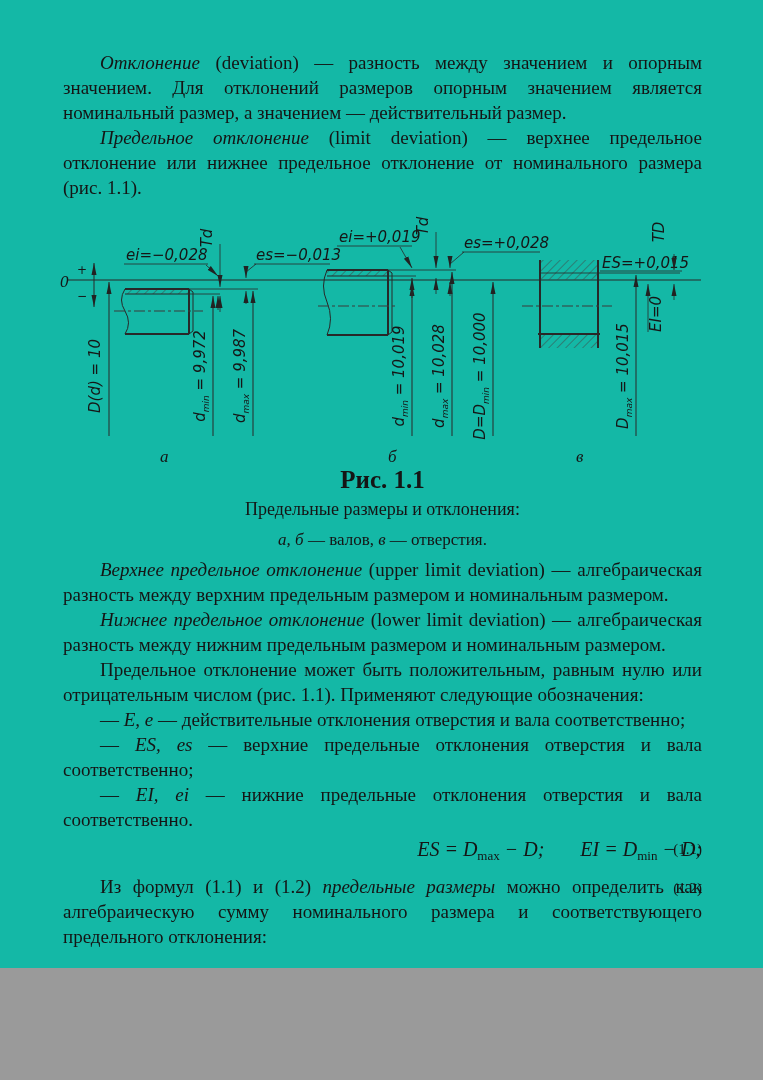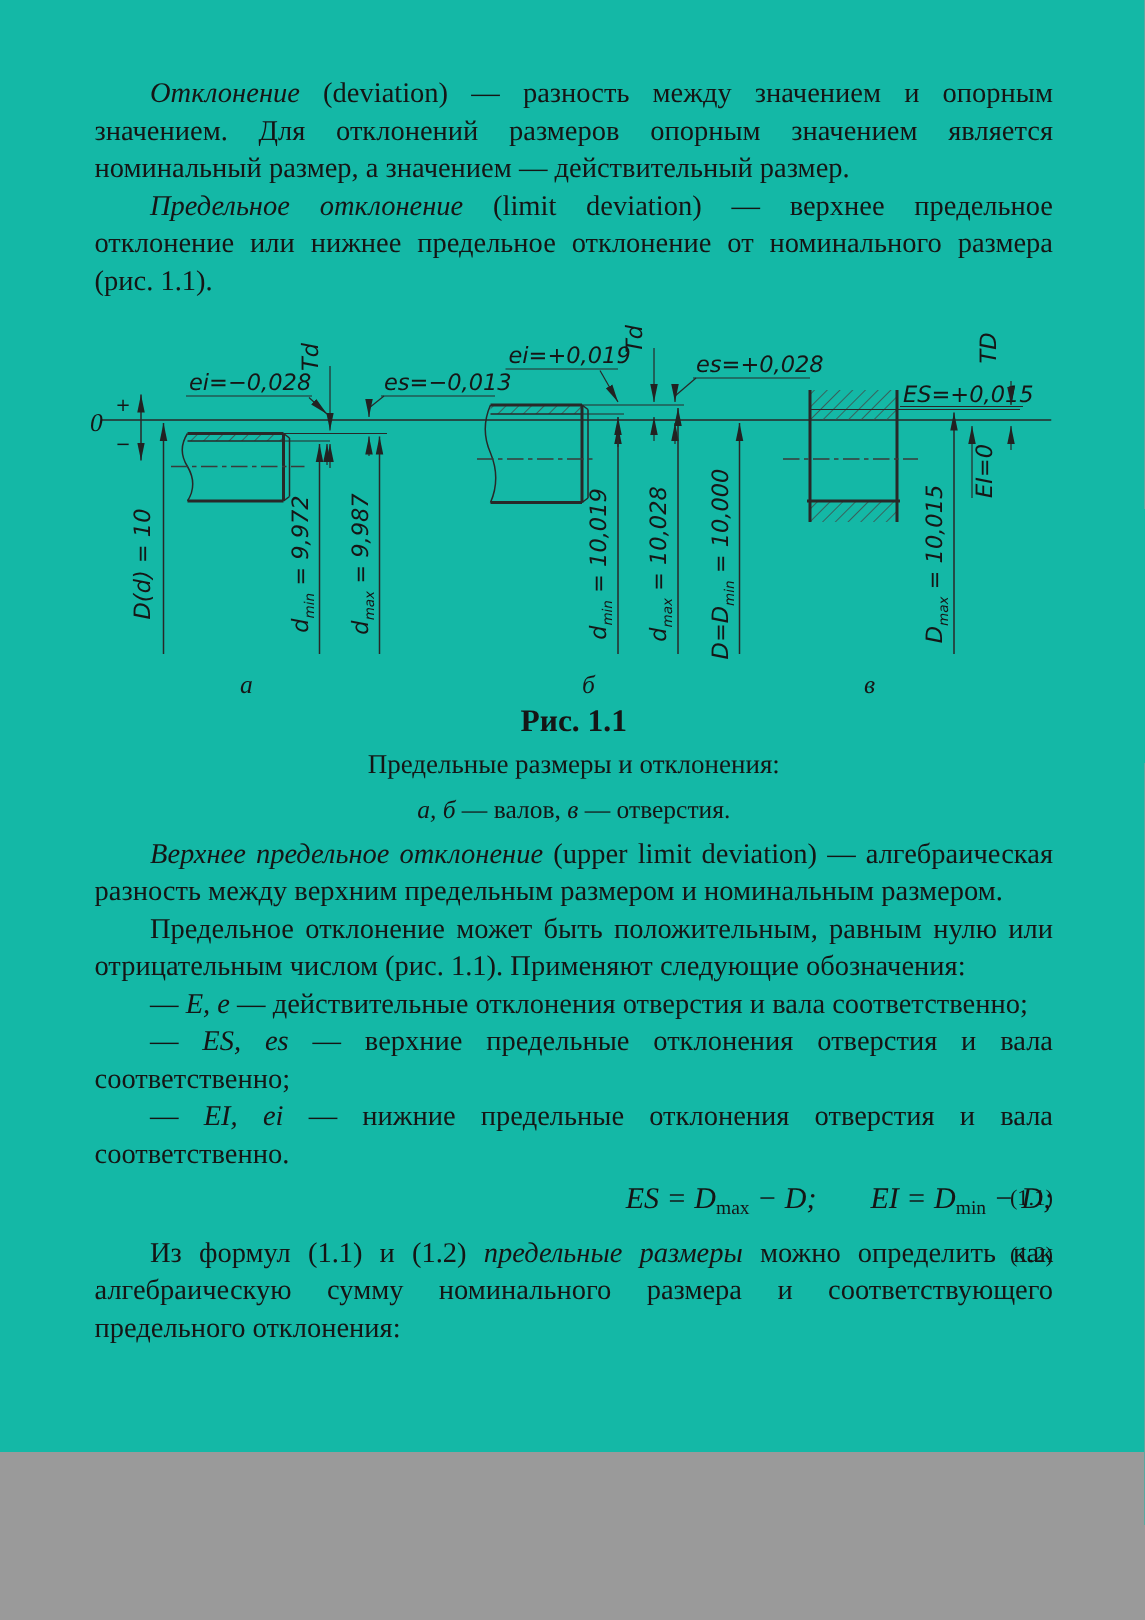--- a/index.html
+++ b/index.html
@@ -15,21 +15,21 @@
   
   svg.fig{display:block;margin:8px 0 0 -3px;}
   .dln{stroke:#282828;stroke-width:1;fill:none;}
   .thick{stroke-width:2;}
   .thin{stroke-width:0.8;}
   .cline{stroke:#3a3a3a;stroke-width:1;stroke-dasharray:11 3 3 3;fill:none;}
   .ft{font-family:"DejaVu Sans",sans-serif;font-style:italic;fill:#161616;stroke:none;font-size:15px;}
   .fts{font-size:12px;}
   .ltr{font-family:"Liberation Serif",serif;font-style:italic;font-size:17px;fill:#161616;stroke:none;}
   
-  .figcap-title{font-size:21px;font-weight:bold;text-align:center;margin:2px 0 0 0;line-height:24px;}
+  .figcap-title{font-size:25px;font-weight:bold;text-align:center;margin:2px 0 0 0;line-height:24px;}
   .figcap-sub{font-size:18px;text-align:center;margin:6px 0 0 0;line-height:22px;}
   .figcap-legend{font-size:17px;text-align:center;margin:9px 0 6px 0;line-height:22px;}
   
   .frow{position:relative;text-align:right;font-size:20px;line-height:31px;margin:2px 0;}
   .fi{font-style:italic;}
   .fsub{font-size:13px;vertical-align:-4px;}
   .fgap{display:inline-block;width:36px;}
   .fnum{position:absolute;right:0;top:0;font-size:15px;}
   .pageno{
     position:absolute;left:0;top:1014px;width:100%;text-align:center;
@@ -176,20 +176,21 @@
         <text class="ltr" x="516" y="254">в</text>
       </g>
     </svg>
 
     <p class="figcap-title">Рис. 1.1</p>
     <p class="figcap-sub">Предельные размеры и отклонения:</p>
     <p class="figcap-legend"><span class="i">а, б</span><span> — валов, </span><span class="i">в</span><span> — отверстия.</span></p>
 
     <p class="body"><span class="i">Верхнее предельное отклонение</span><span> (upper limit deviation) — алгебраическая разность между верхним предельным размером и номинальным размером.</span></p>
 
+    <p class="body"><span class="i">Нижнее предельное отклонение</span><span> (lower limit deviation) — алгебраическая разность между нижним предельным размером и номинальным размером.</span></p>
 
     <p class="body">Предельное отклонение может быть положительным, равным нулю или отрицательным числом (рис. 1.1). Применяют следующие обозначения:</p>
 
     <p class="body"><span>— </span><span class="i">E, e</span><span> — действительные отклонения отверстия и вала соответственно;</span></p>
     <p class="body"><span>— </span><span class="i">ES, es</span><span> — верхние предельные отклонения отверстия и вала соответственно;</span></p>
     <p class="body"><span>— </span><span class="i">EI, ei</span><span> — нижние предельные отклонения отверстия и вала соответственно.</span></p>
 
     <div class="frow">
       <span><span class="fi">ES = D</span><span class="fsub">max</span><span class="fi"> − D;</span><span class="fgap"></span><span class="fi">EI = D</span><span class="fsub">min</span><span class="fi"> − D;</span></span>
       <span class="fnum">(1.1)</span>

